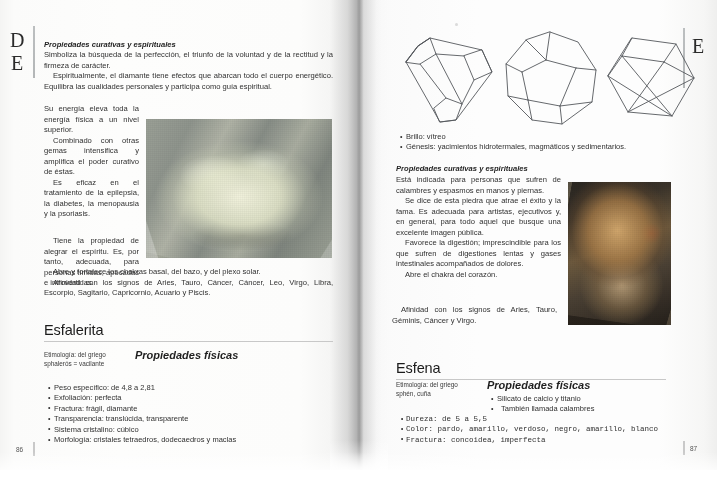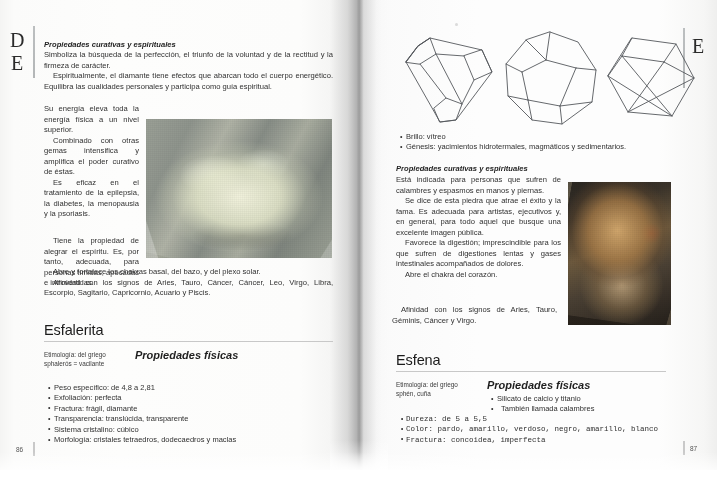--- a/index.html
+++ b/index.html
@@ -385,21 +385,21 @@
 
   <div class="photo gem-right" style="left:568px; top:182px; width:103px; height:143px;">
     <div class="facets"></div>
     <div class="grain"></div>
   </div>
 
   <div class="col" style="left:392px; top:305px; width:165px;">
     <p class="para indent">Afinidad con los signos de Aries, Tauro, Géminis, Cáncer y Virgo.</p>
   </div>
 
-  <div class="col" style="left:396px; top:352px; width:270px;">
+  <div class="col" style="left:396px; top:360px; width:270px;">
     <h2 class="h2">Esfena</h2>
     <div class="h2-rule"></div>
   </div>
 
   <div class="col" style="left:396px; top:381px; width:84px;">
     <div class="etym">Etimología: del griego</div>
     <div class="etym">sphén, cuña</div>
   </div>
 
   <div class="col" style="left:487px; top:380px; width:190px;">

